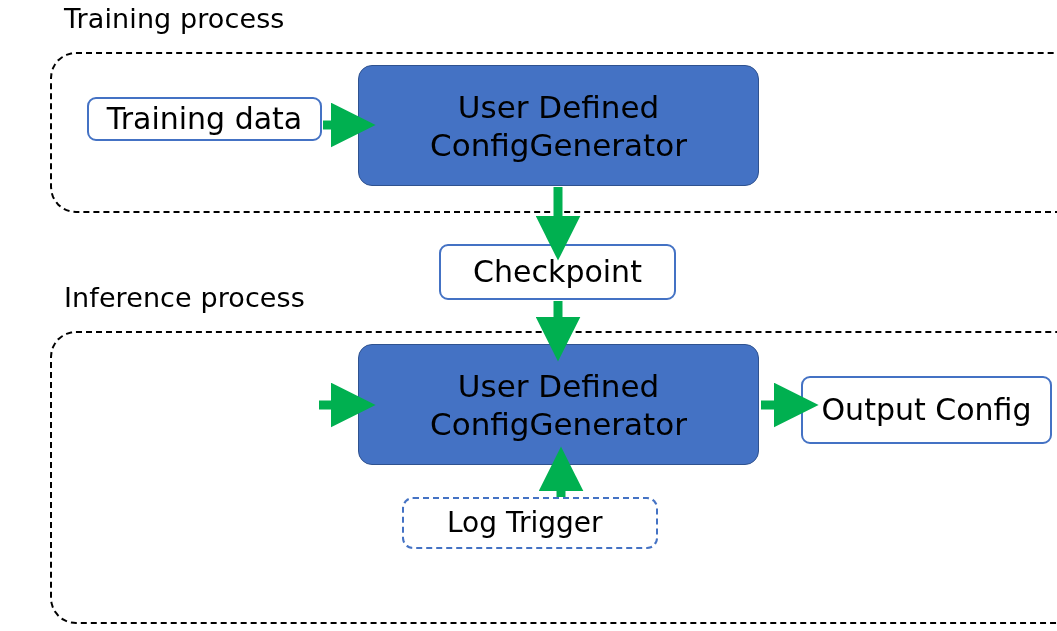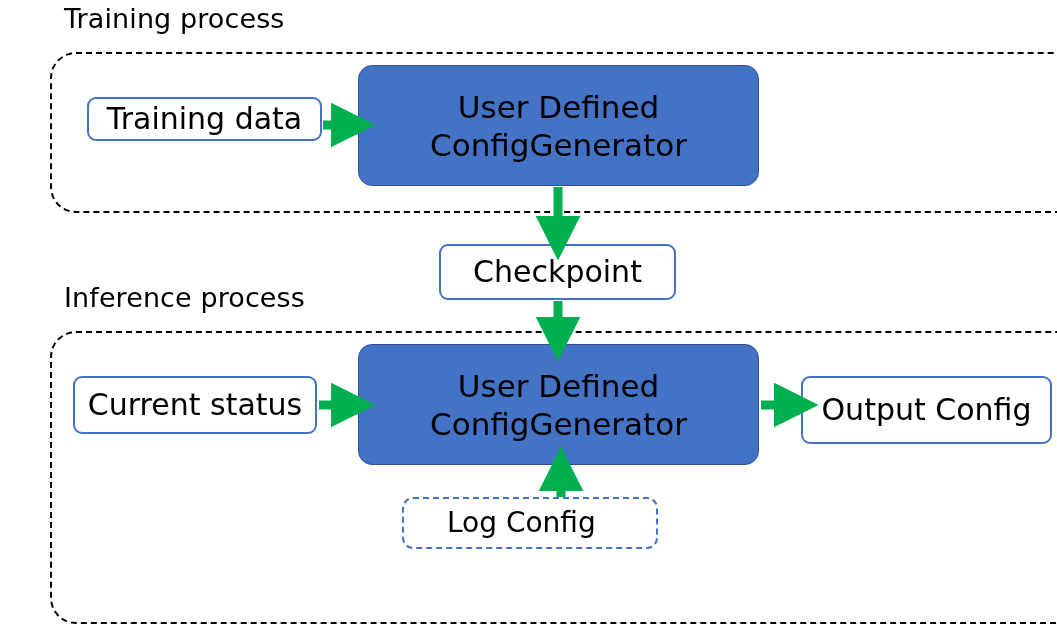--- a/index.html
+++ b/index.html
@@ -107,30 +107,29 @@
     <span class="line">User Defined</span>
     <span class="line">ConfigGenerator</span>
   </div>
 
   <div class="abs node-box" style="left:394px; top:244px; width:237px; height:56px;">Checkpoint</div>
 
   <div class="abs section-title" style="left:19px; top:282px;">Inference process</div>
 
   <div class="abs group-box" style="left:5px; top:331px; width:1042px; height:293px;"></div>
 
-  <div class="abs node-box" style="left:28px; top:376px; width:244px; height:58px;">Current status</div>
 
   <div class="abs proc-box" style="left:313px; top:344px; width:401px; height:121px;">
     <span class="line">User Defined</span>
     <span class="line">ConfigGenerator</span>
   </div>
 
   <div class="abs node-box" style="left:756px; top:376px; width:251px; height:68px;">Output Config</div>
 
-  <div class="abs trigger-box" style="left:357px; top:497px; width:256px; height:52px; justify-content:flex-start; padding-left:43px;">Log Config</div>
+  <div class="abs trigger-box" style="left:357px; top:497px; width:256px; height:52px; justify-content:flex-start; padding-left:43px;">Log Trigger</div>
 
 
   <svg class="arrow-layer" width="1057" height="631" viewBox="0 0 1057 631">
     <defs>
       <marker id="ah" markerWidth="5" markerHeight="5" refX="2.6" refY="2.5" orient="auto" markerUnits="strokeWidth">
         <path d="M0,0 L5,2.5 L0,5 z" fill="#00B050"></path>
       </marker>
     </defs>
 
     <line x1="278" y1="125" x2="309" y2="125" stroke="#00B050" stroke-width="9" marker-end="url(#ah)"></line>

